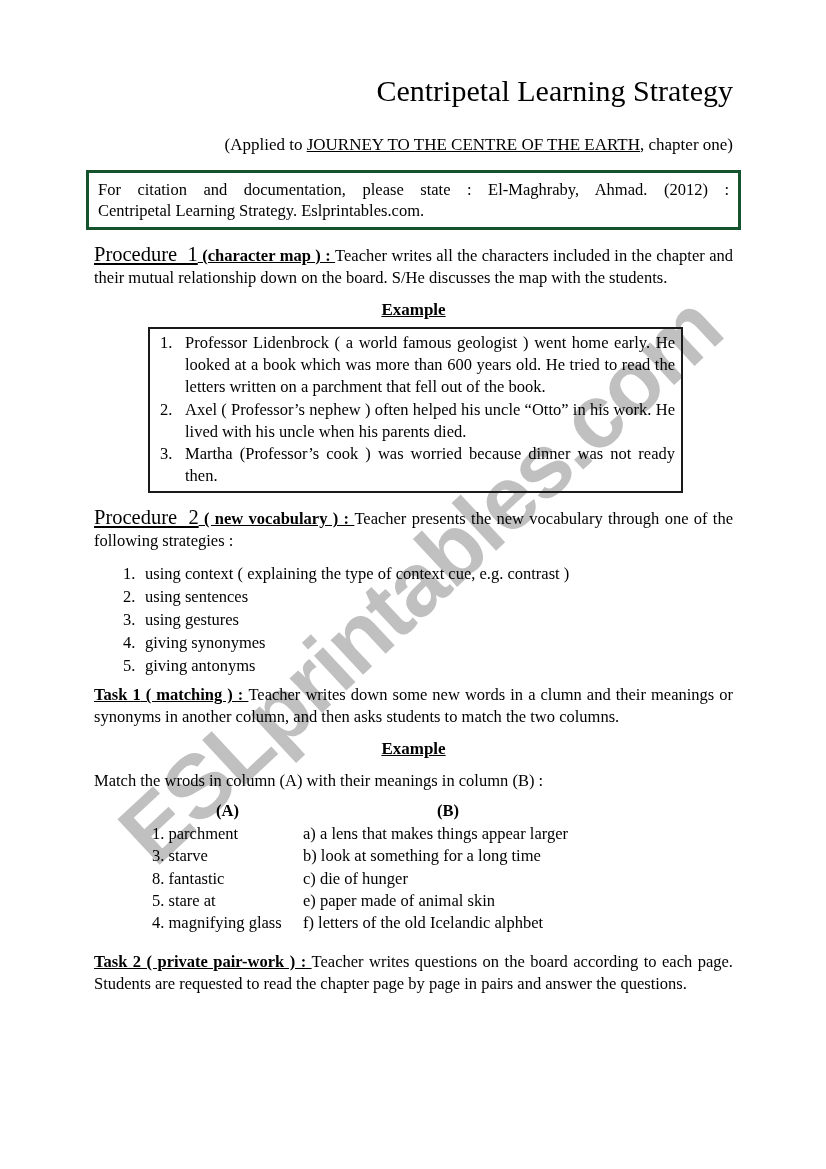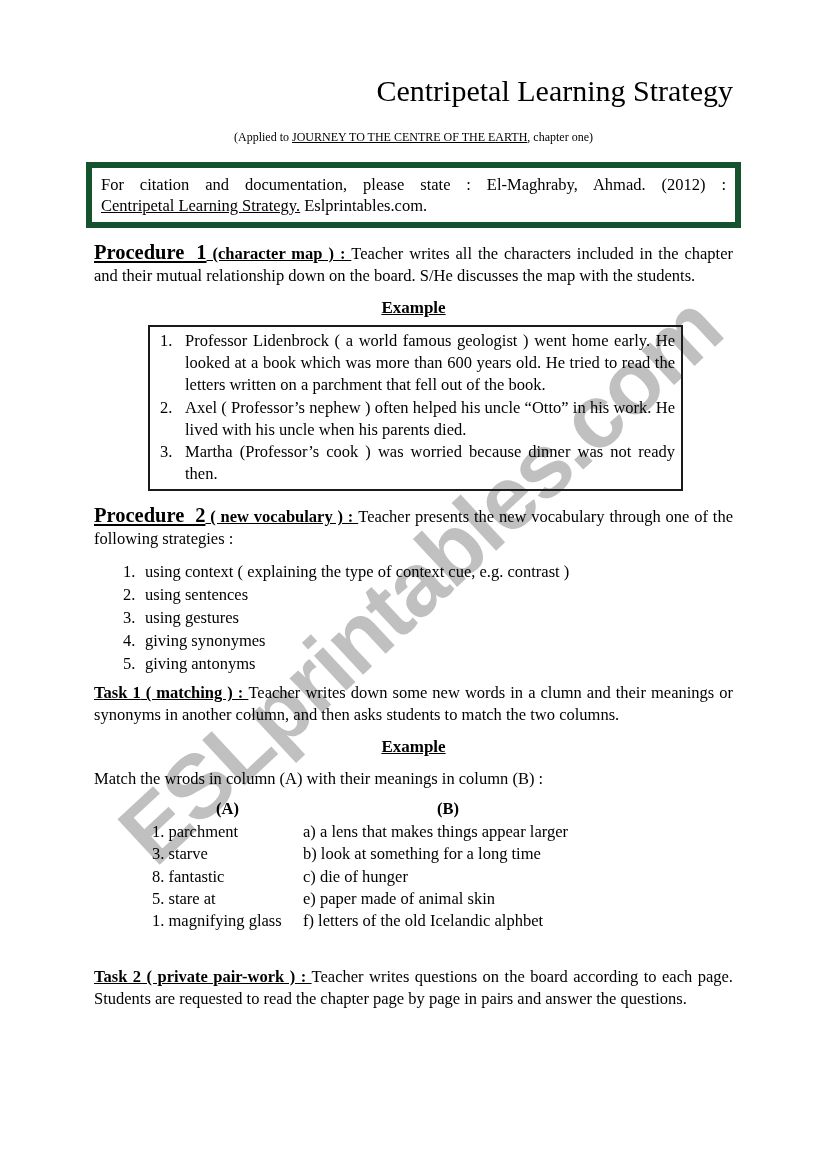--- a/index.html
+++ b/index.html
@@ -32,44 +32,44 @@
     padding: 72px 93px 0 94px; 
   }
   .title {
     margin: 0;
     font-size: 30px;
     font-weight: normal;
     text-align: right;
     line-height: 38px;
   }
   .subtitle {
-    margin-top: 16px;
-    font-size: 12px;
-    text-align: center;
+    margin-top: 24px;
+    font-size: 17px;
+    text-align: right;
     line-height: 22px;
   }
   .subtitle .book { text-decoration: underline; }
   .citation-box {
     margin: 14px -8px 0 -8px;
-    border: 6px solid #14532d;
+    border: 3px solid #14532d;
     padding: 6px 9px;
     font-size: 16.5px;
     line-height: 21px;
   }
   .citation-line-1 { text-align: justify; text-align-last: justify; }
-  .citation-underline { text-decoration: underline; }
+  .citation-underline { }
   .para {
     margin-top: 13px;
     font-size: 16.5px;
     line-height: 22px;
     text-align: justify;
   }
   .proc-heading {
     font-size: 20.5px;
-    font-weight: bold;
+    font-weight: normal;
     text-decoration: underline;
     word-spacing: 5px;
   }
   .bold { font-weight: bold; text-decoration: underline; }
   .example-label {
     margin-top: 10px;
     text-align: center;
     font-size: 17px;
     font-weight: bold;
     line-height: 21px;
@@ -95,21 +95,21 @@
     font-size: 16.5px;
     line-height: 22px;
   }
   .match-table { margin: 8px 0 0 58px; font-size: 16.5px; line-height: 22.4px; }
   .match-header { display: flex; font-weight: bold; }
   .match-header .ha { width: 151px; text-align: center; }
   .match-header .hb { width: 290px; text-align: center; }
   .match-row { display: flex; }
   .match-row .ca { width: 151px; }
   .match-row .cb { flex: 1; }
-  .task2 { margin-top: 33px; }
+  .task2 { margin-top: 16px; }
 </style>
 </head>
 <body>
 
 <div class="page">
 
   <div class="watermark">ESLprintables.com</div>
 
   <div class="content">
 
@@ -187,21 +187,21 @@
       </div>
       <div class="match-row">
         <span class="ca">8. fantastic</span>
         <span class="cb">c) die of hunger</span>
       </div>
       <div class="match-row">
         <span class="ca">5. stare at</span>
         <span class="cb">e) paper made of animal skin</span>
       </div>
       <div class="match-row">
-        <span class="ca">1. magnifying glass</span>
+        <span class="ca">4. magnifying glass</span>
         <span class="cb">f) letters of the old Icelandic alphbet</span>
       </div>
     </div>
 
     <div class="para task2"><span class="bold">Task 2</span><span class="bold"> ( private pair-work ) : </span><span>Teacher writes questions on the board according to each page. Students are requested to read the chapter page by page in pairs and answer the questions.</span></div>
 
   </div>
 </div>
 
 </body></html>

